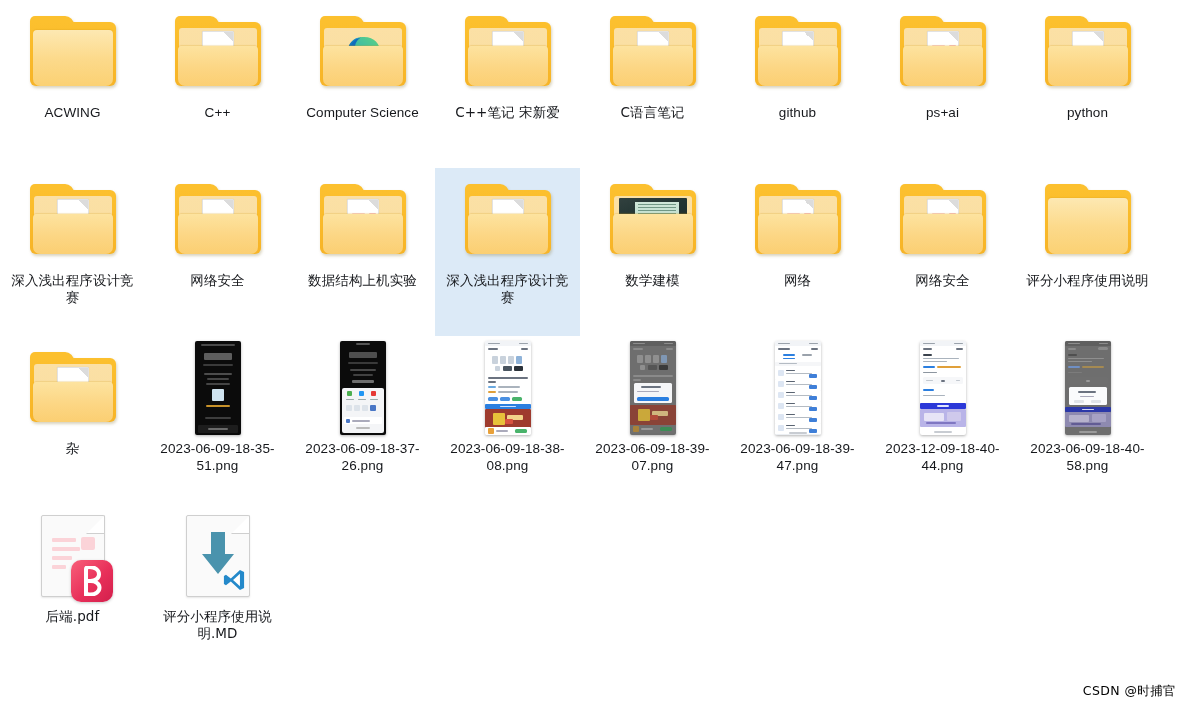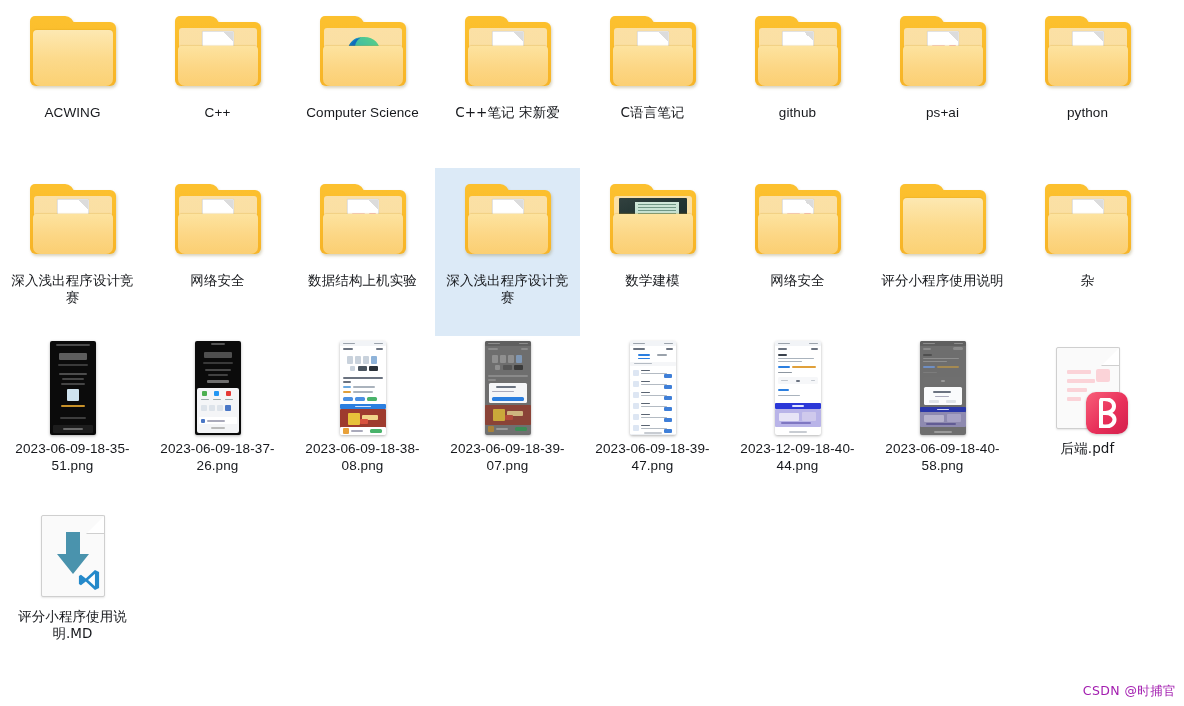--- a/index.html
+++ b/index.html
@@ -234,21 +234,21 @@
     transform: translateX(-50%);
     width: 36px; height: 44px;
   }
 
   
   #watermark {
     position: absolute;
     right: 8px;
     bottom: 6px;
     font-size: 12.5px;
-    color: #a21caf;
+    color: #000000;
     font-family: "DejaVu Sans", "Liberation Sans", sans-serif;
     letter-spacing: .4px;
     user-select: none;
     text-align: center;
   }
 </style>
 </head>
 <body>
 
 <div id="grid">
@@ -488,20 +488,40 @@
                 <i></i>
                 <i></i>
                 <i></i>
               </div>
             </div>
           </div>
           <div class="front"></div>
         </div>
       </div>
       <div class="label cjk">数学建模</div>
+    </div>
+    <div class="cell r2">
+      <div class="icon-box">
+        <div class="folder">
+          <div class="tab"></div>
+          <div class="back"></div>
+          <div class="recess">
+            <div class="prev-doc">
+              <div class="fold"></div>
+              <span class="pl" style="left:4px;top:13px;width:13px;height:2.4px"></span>
+              <span class="pl" style="left:4px;top:17.5px;width:15px;height:2.4px"></span>
+              <span class="pl" style="left:4px;top:22px;width:11px;height:2.4px"></span>
+              <span class="pl" style="left:4px;top:26.5px;width:14px;height:2.4px"></span>
+              <span class="pl" style="left:21px;top:12.5px;width:7px;height:8px;background:#f9c3cb"></span>
+            </div>
+          </div>
+          <div class="front"></div>
+        </div>
+      </div>
+      <div class="label cjk">网络</div>
     </div>
     <div class="cell r2">
       <div class="icon-box">
         <div class="folder">
           <div class="tab"></div>
           <div class="back"></div>
           <div class="recess">
             <div class="prev-doc">
               <div class="fold"></div>
               <span class="pl" style="left:4px;top:13px;width:13px;height:2.4px"></span>

